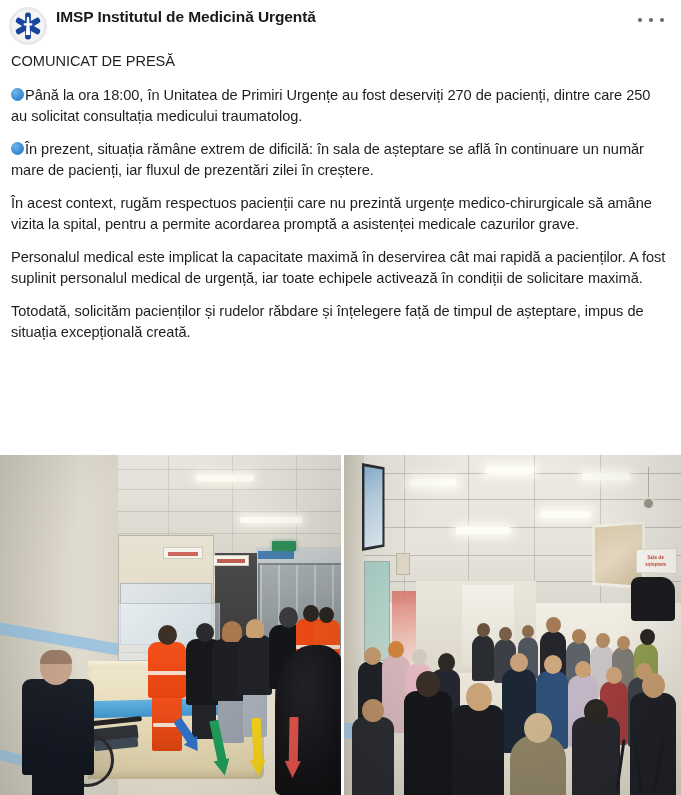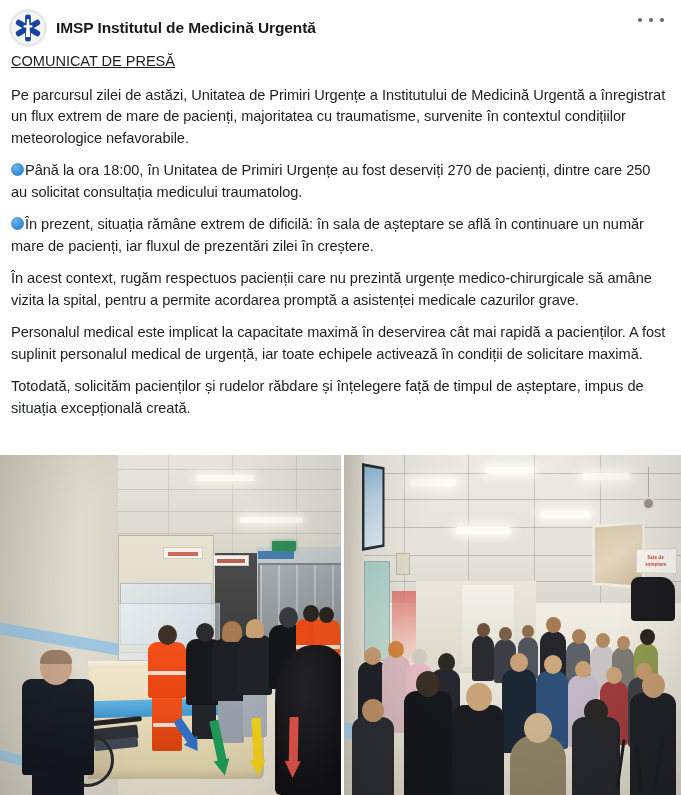--- a/index.html
+++ b/index.html
@@ -11,21 +11,21 @@
     width: 681px; height: 795px;
     font-family: "Liberation Sans", sans-serif;
     color: #1c1e21;
     overflow: hidden;
     position: relative;
   }
 
   
   .post-header {
     display: flex;
-    align-items: center;
+    align-items: flex-start;
     padding: 6px 10px 0 9px;
     position: relative;
     height: 48px;
   }
   .avatar {
     width: 38px; height: 38px;
     border-radius: 50%;
     background: #f2f3f5;
     border: 1px solid #e4e6eb;
     flex: 0 0 38px;
@@ -83,21 +83,20 @@
   }
   .post-body p {
     margin: 0 0 11px 0;
     font-size: 14.6px;
     line-height: 21.5px;
     color: #1c1e21;
     letter-spacing: -0.05px;
   }
   .headline {
     margin-bottom: 12px !important;
-    text-decoration: underline;
   }
   .bullet-dot {
     display: inline-block;
     width: 13px; height: 13px;
     border-radius: 50%;
     background: #3b8fd8;
     background: radial-gradient(circle at 35% 32%, #72b4e8 0%, #3b8ed6 55%, #2f7ec4 100%);
     vertical-align: -1px;
     margin-right: 1px;
   }
@@ -449,21 +448,20 @@
   <div class="more-menu">
     <i></i>
     <i></i>
     <i></i>
   </div>
 </div>
 
 <div class="post-body">
   <p class="headline">COMUNICAT DE PRESĂ</p>
 
-  <p><span>Pe parcursul zilei de astăzi, Unitatea de Primiri Urgențe a Institutului de Medicină Urgentă a înregistrat un flux extrem de mare de pacienți, majoritatea cu traumatisme, survenite în contextul condițiilor meteorologice nefavorabile.</span></p>
 
 
   <p><span class="bullet-dot"></span><span>Până la ora 18:00, în Unitatea de Primiri Urgențe au fost deserviți 270 de pacienți, dintre care 250 au solicitat consultația medicului traumatolog.</span></p>
 
   <p><span class="bullet-dot"></span><span>În prezent, situația rămâne extrem de dificilă: în sala de așteptare se află în continuare un număr mare de pacienți, iar fluxul de prezentări zilei în creștere.</span></p>
 
   <p><span>În acest context, rugăm respectuos pacienții care nu prezintă urgențe medico-chirurgicale să amâne vizita la spital, pentru a permite acordarea promptă a asistenței medicale cazurilor grave.</span></p>
 
   <p><span>Personalul medical este implicat la capacitate maximă în deservirea cât mai rapidă a pacienților. A fost suplinit personalul medical de urgență, iar toate echipele activează în condiții de solicitare maximă.</span></p>
 

